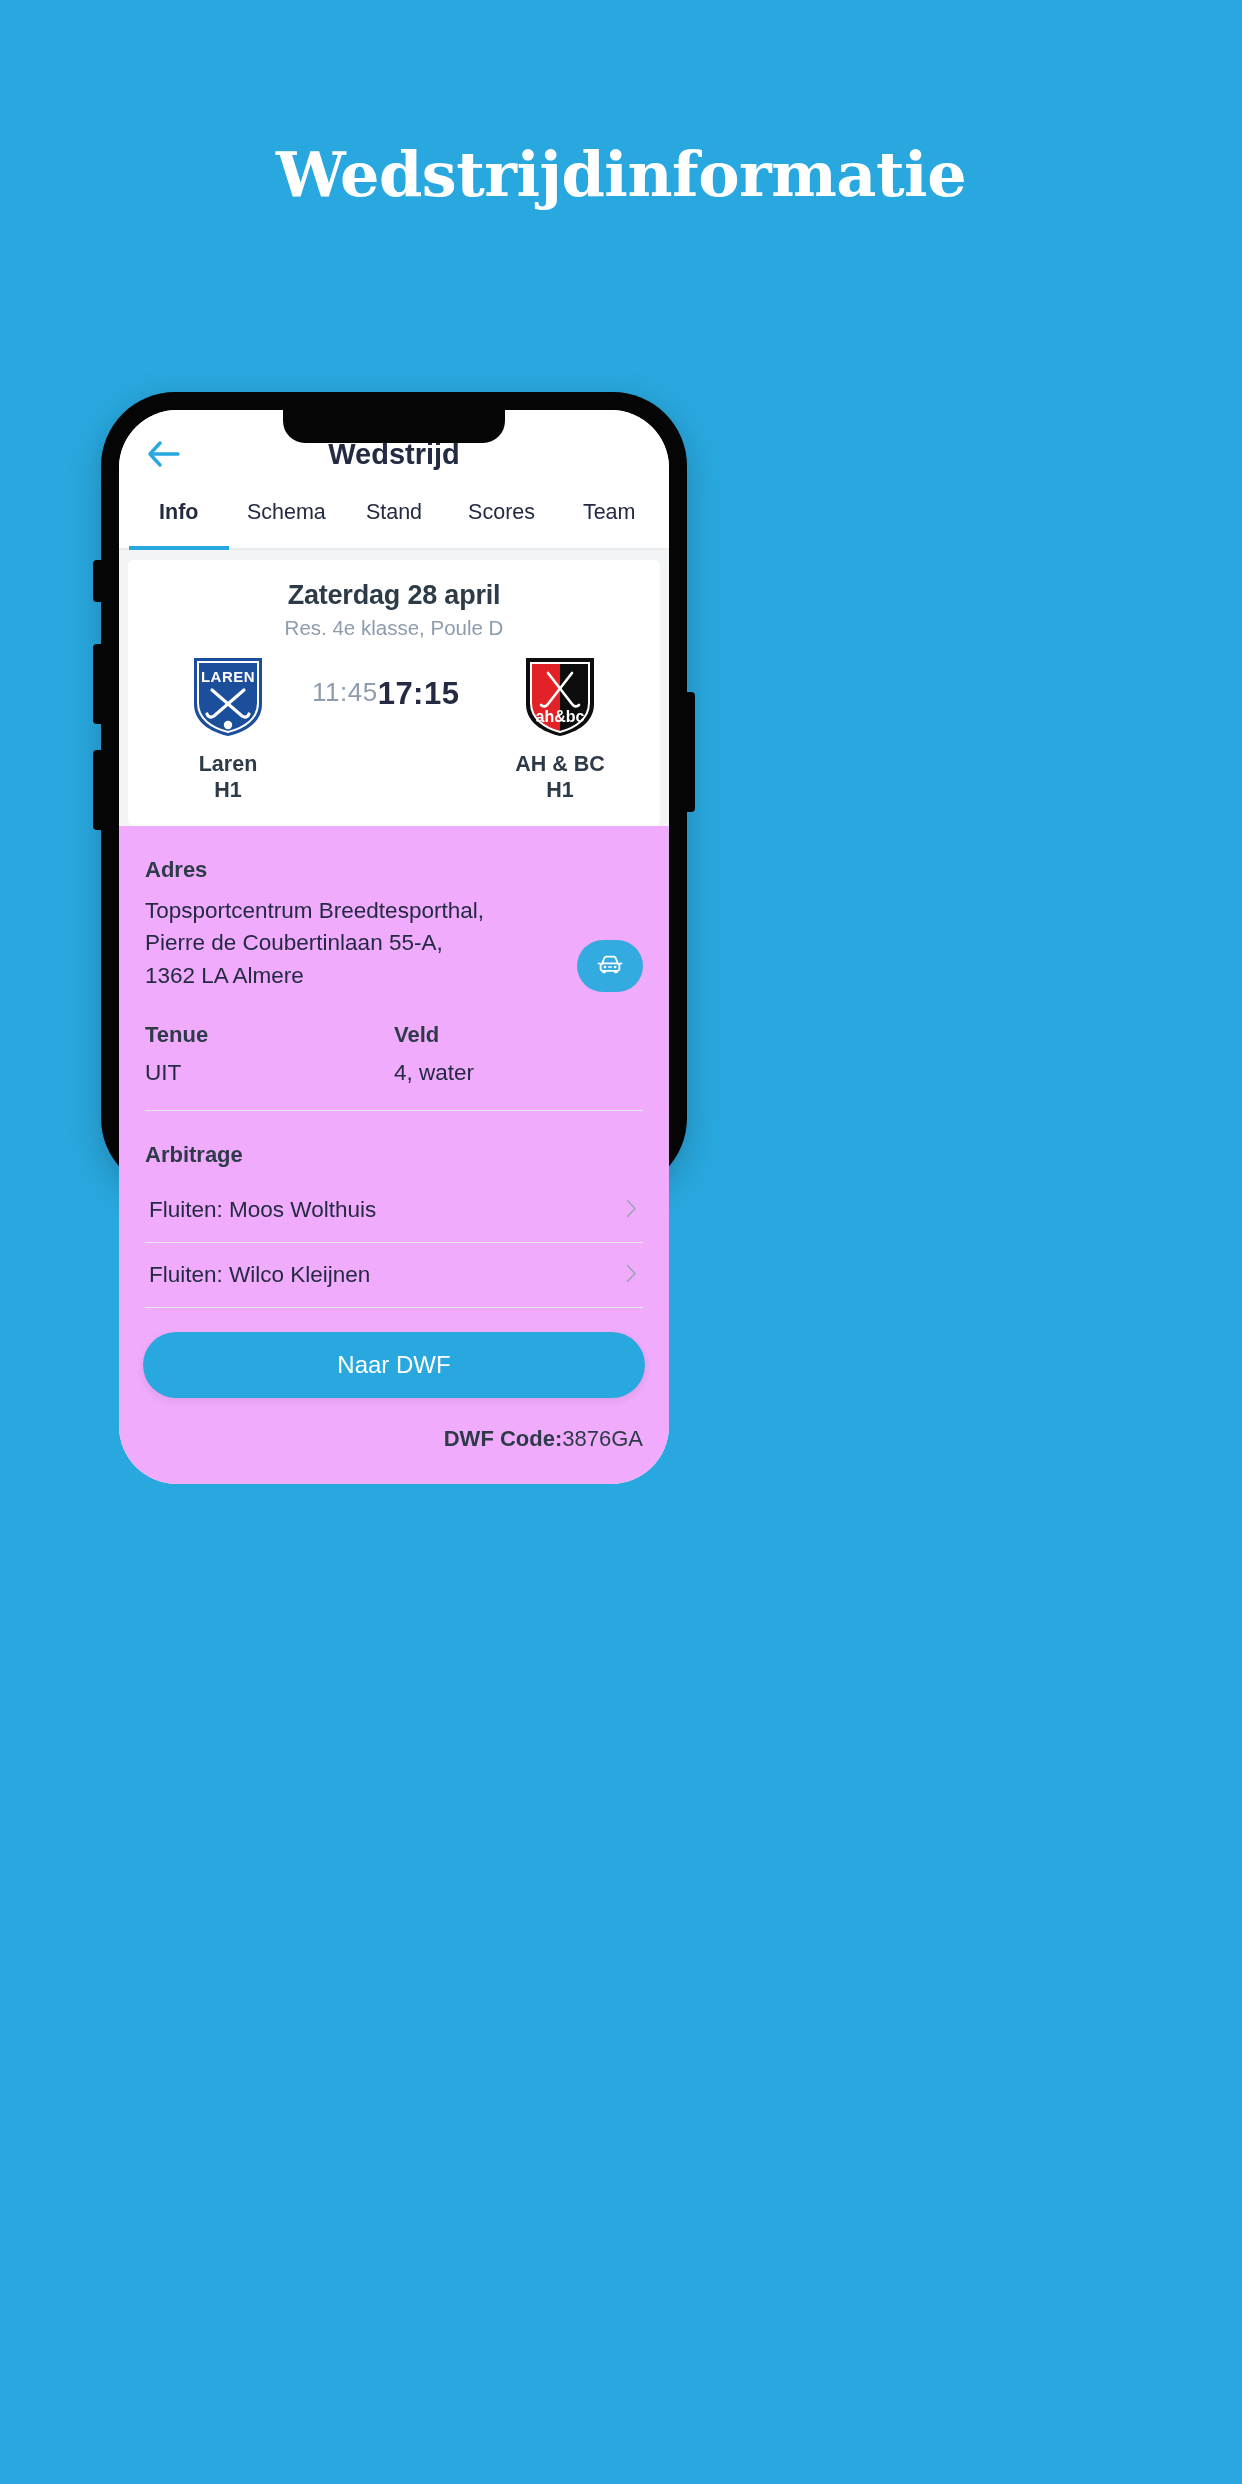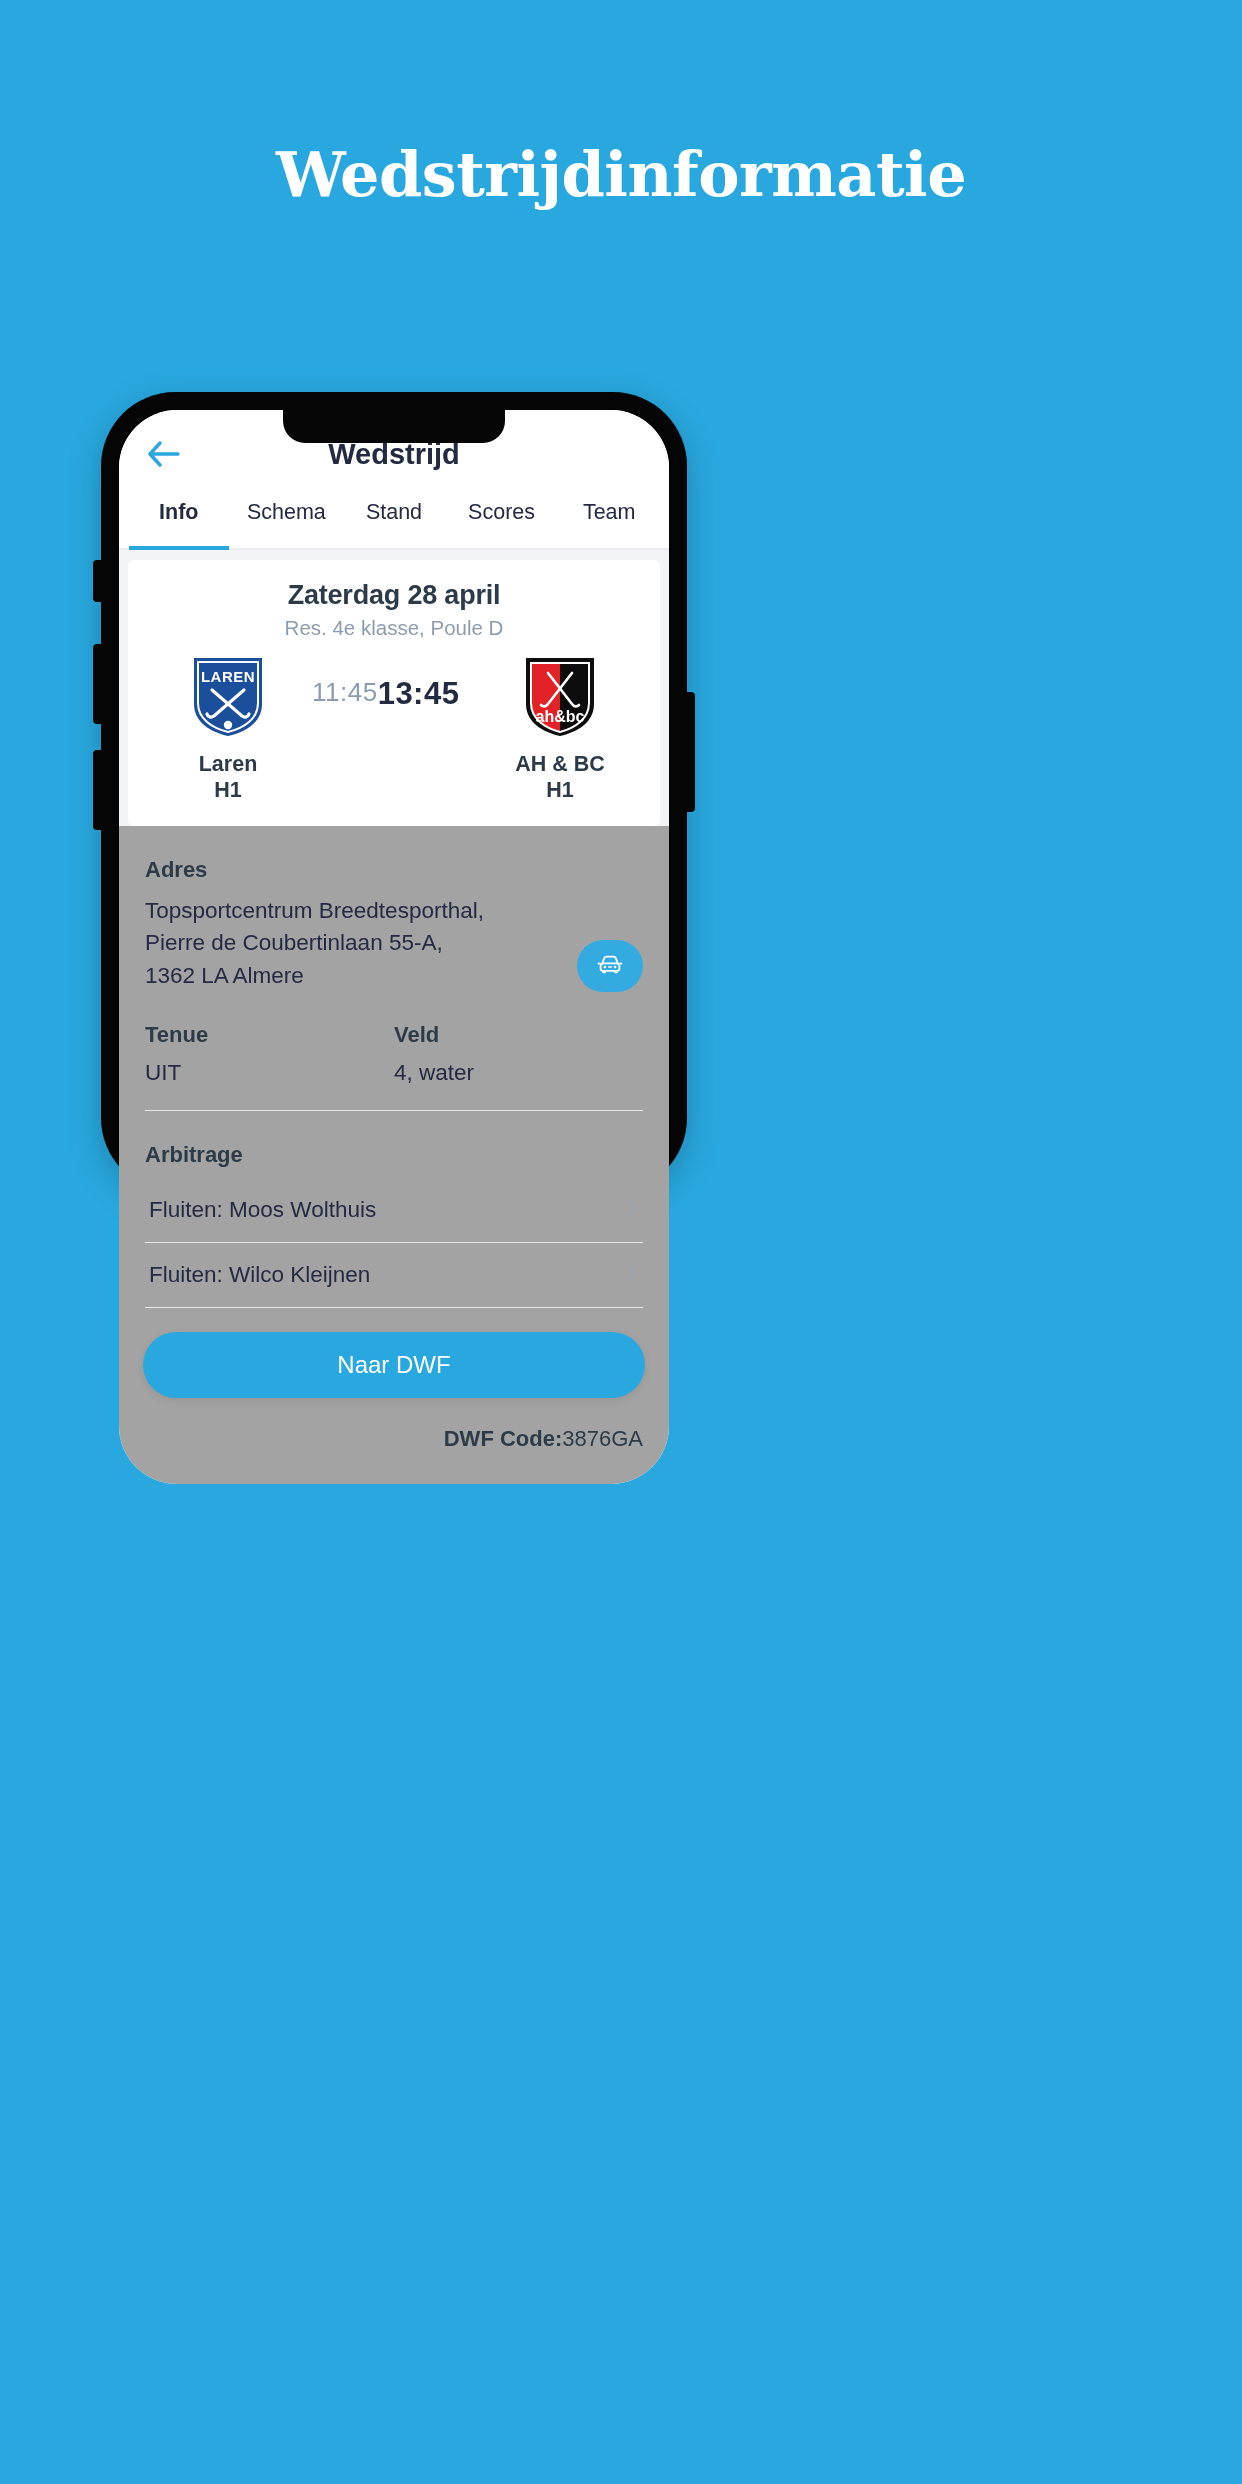--- a/index.html
+++ b/index.html
@@ -126,21 +126,21 @@
     content: "";
     position: absolute;
     bottom: -2px;
     left: 4px; right: 4px;
     height: 4px;
     background: #29A8DF;
   }
 
   
   .content {
-    background: #a3a3a3;
+    background: #f0abfc;
     height: calc(100% - 140px);
     overflow: hidden;
     position: relative;
   }
 
   .match-card-wrap {
     background: #f2f4f6;
     padding: 10px 9px 0 9px;
   }
   .match-card {
@@ -358,21 +358,21 @@
                 </svg>
               </span>
               <div class="team-name">
                 <span>Laren</span><br>
                 <span>H1</span>
               </div>
             </div>
 
             <div class="times">
               <div class="time-plan">11:45</div>
-              <div class="time-real">13:45</div>
+              <div class="time-real">17:15</div>
             </div>
 
             <div class="team-col">
               <span class="crest">
                 <svg class="crest" viewBox="0 0 72 82">
                   <path d="M2 2 H70 V48 C70 66 54 76 36 80 C18 76 2 66 2 48 Z" fill="#0D0D0D"></path>
                   <clipPath id="shieldClip">
                     <path d="M7 7 H65 V47 C65 63 51 72 36 76 C21 72 7 63 7 47 Z"></path>
                   </clipPath>
                   <g clip-path="url(#shieldClip)">

